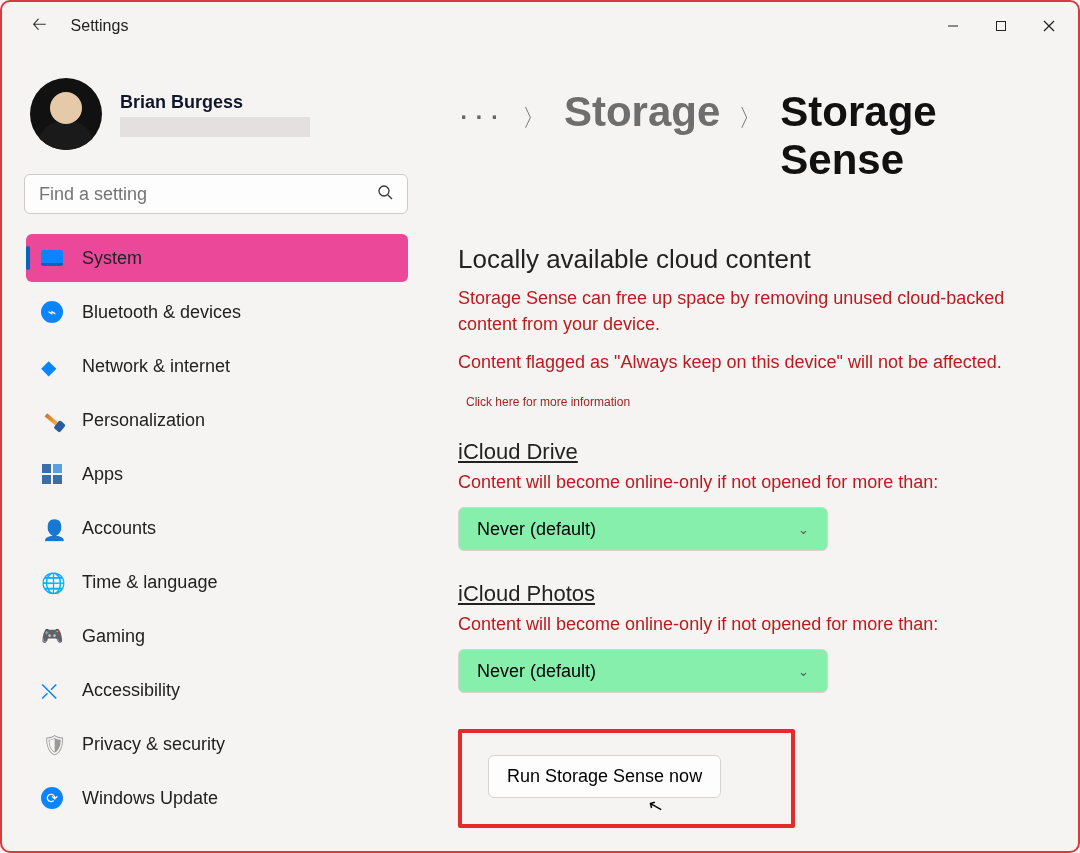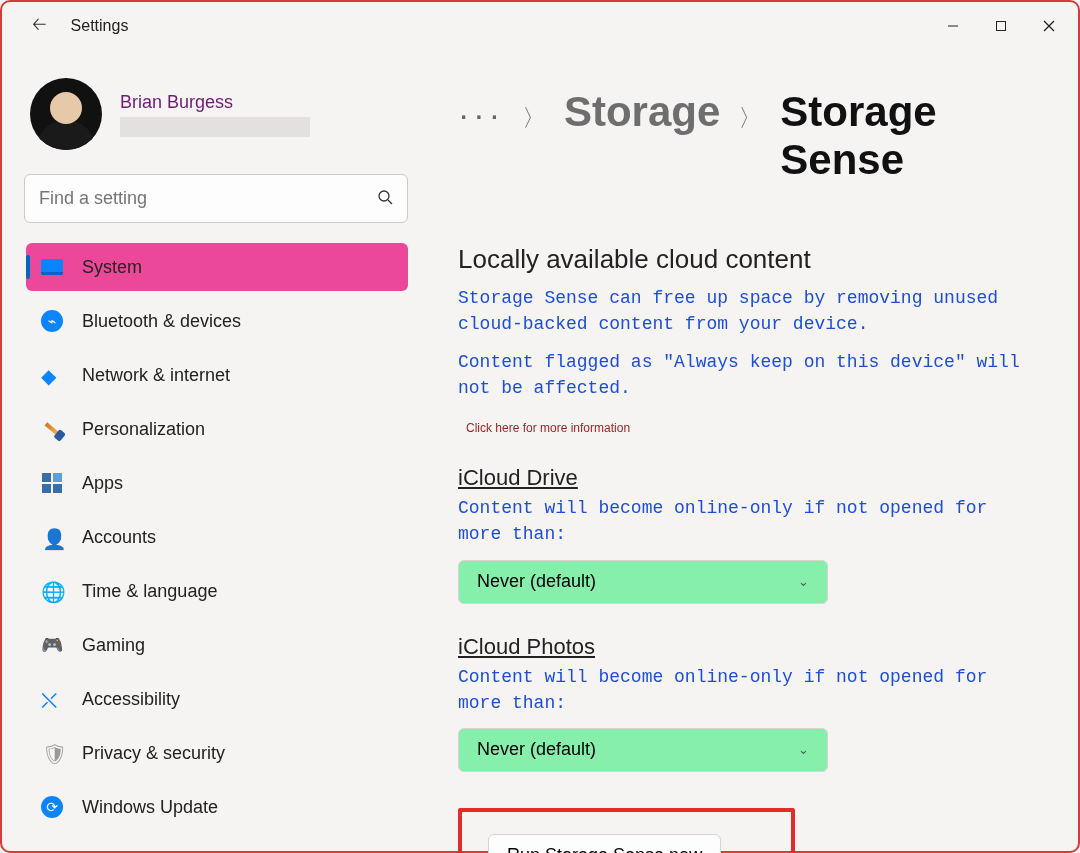--- a/index.html
+++ b/index.html
@@ -89,36 +89,36 @@
   .avatar-body {
     position: absolute;
     width: 60px; height: 40px;
     border-radius: 30px 30px 0 0;
     background: #1a1a1a;
     bottom: -10px; left: 50%;
     transform: translateX(-50%);
   }
   .profile-name {
     font-size: 18px;
-    font-weight: 400;
-    color: #701a75;
+    font-weight: 700;
+    color: #0f172a;
   }
   .profile-email {
     width: 190px;
     height: 20px;
     background: #e4e0e0;
     margin-top: 4px;
   }
   .search-box {
     display: flex;
     align-items: center;
     background: #fdfdfd;
     border: 1px solid #cfcaca;
     border-radius: 6px;
-    height: 49px;
+    height: 40px;
     margin: 0 4px 20px 2px;
     padding: 0 14px;
   }
   .search-box input {
     flex: 1;
     border: none;
     background: transparent;
     font-size: 18px;
     outline: none;
     color: #555;
@@ -175,24 +175,23 @@
   .bc-item { font-size: 42px; font-weight: 600; color: #6e6e6e; cursor: pointer; }
   .bc-item.current { color: #111; }
   .section-heading {
     font-size: 26px;
     font-weight: 400;
     color: #222;
     margin-bottom: 10px;
   }
   .body-text {
     font-size: 18px;
-    color: #1d4ed8;
+    color: #b91c1c;
     line-height: 1.45;
     margin-bottom: 12px;
-    font-family: Liberation Mono, monospace;
   }
   .info-link {
     font-size: 12px;
     color: #a02525;
     cursor: pointer;
     display: inline-block;
     margin: 8px 0 30px 8px;
     text-align: center;
   }
   .sub-section { margin-bottom: 30px; }

